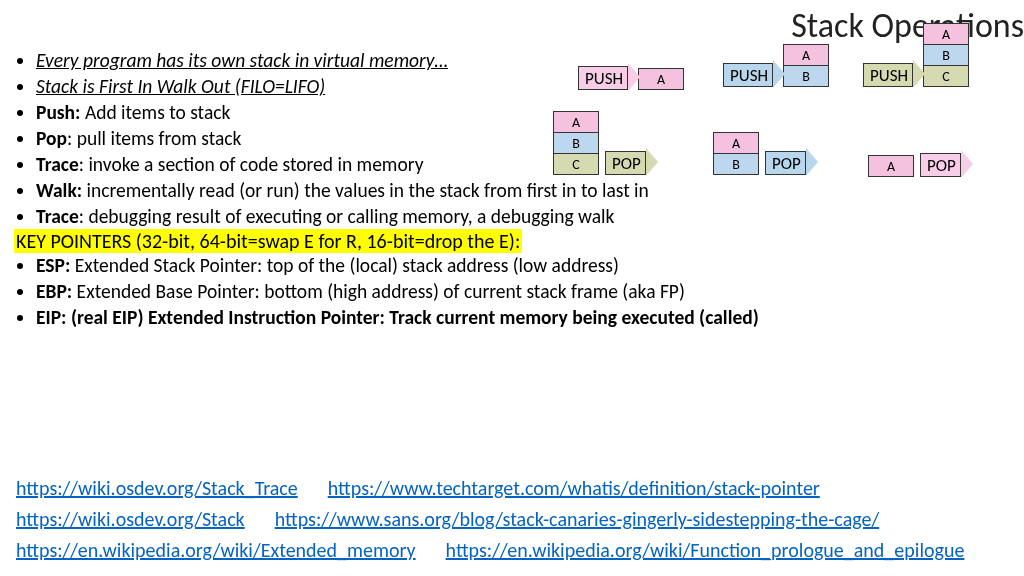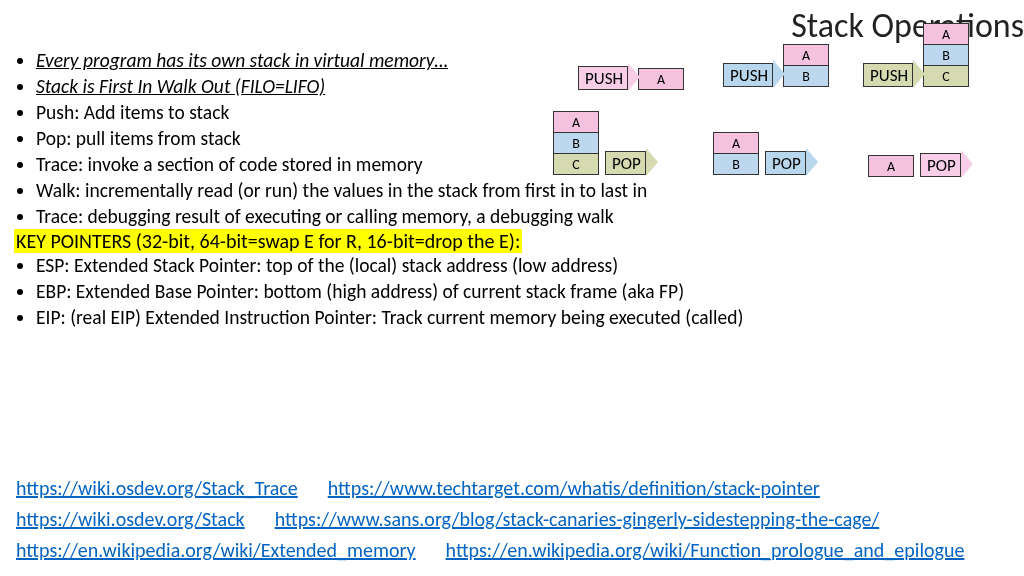--- a/index.html
+++ b/index.html
@@ -6,21 +6,21 @@
   body {
     width: 1024px; height: 576px;
     font-family: "Segoe UI", "Calibri", Arial, sans-serif;
     background: #fff; color: #000;
     position: relative; overflow: hidden;
   }
   h1 { font-weight: 400; font-size: 34px; padding: 5px 0 2px 14px; color: #222; text-align: right; }
   ul.bullets { list-style: disc; padding-left: 36px; }
   ul.bullets li { font-size: 19.5px; line-height: 1.33; color: #000; }
   .em { font-style: italic; text-decoration: underline; }
-  .b { font-weight: 400; }
+  .b { font-weight: 700; }
   .hl { background: #ffff00; display: inline-block; font-size: 20px; padding: 0 2px; }
   .links { position: absolute; left: 16px; bottom: 10px; right: 16px; }
   .links a { color: #0563c1; text-decoration: underline; font-size: 20px; margin-right: 30px; display: inline-block; line-height: 1.55; }
   .links .row { display: flex; flex-wrap: wrap; }
 
   
   .diagrams { position: absolute; top: 26px; right: 6px; width: 440px; height: 150px; }
   .push-group, .pop-group { position: absolute; display: flex; align-items: flex-end; }
   .arrow {
     height: 24px; display: flex; align-items: center;

